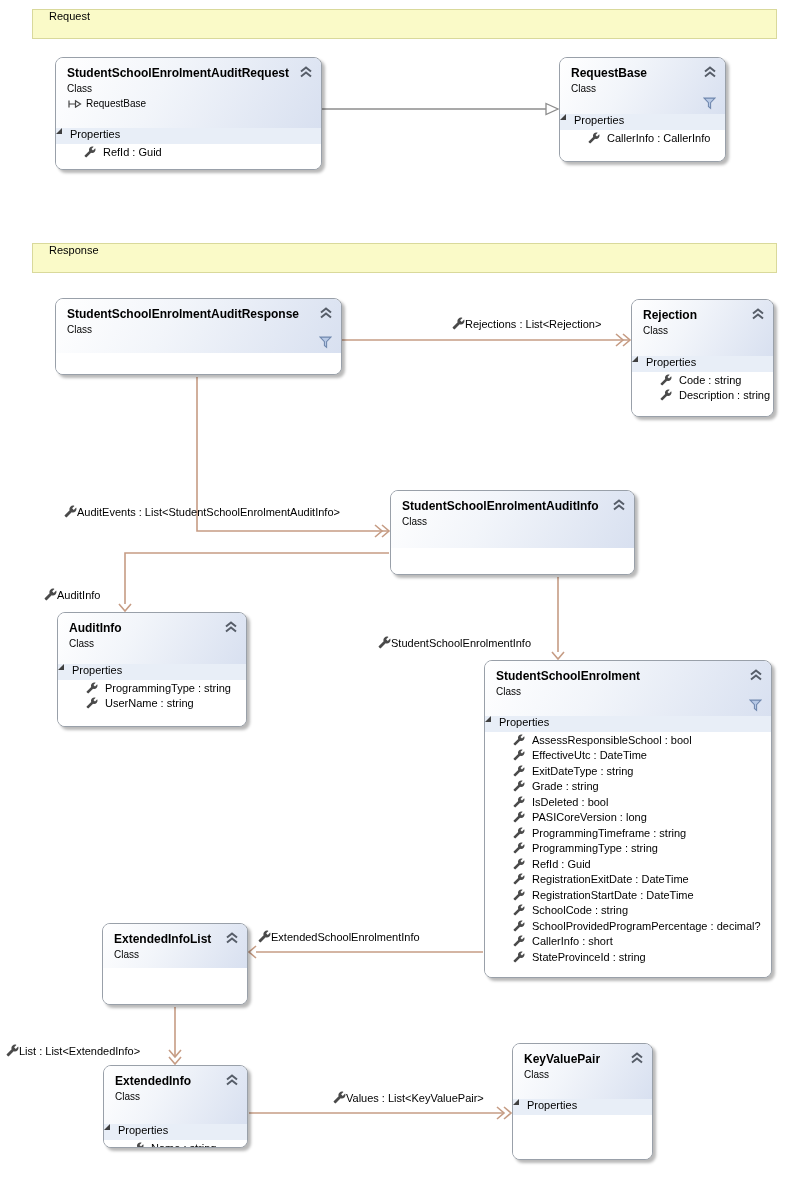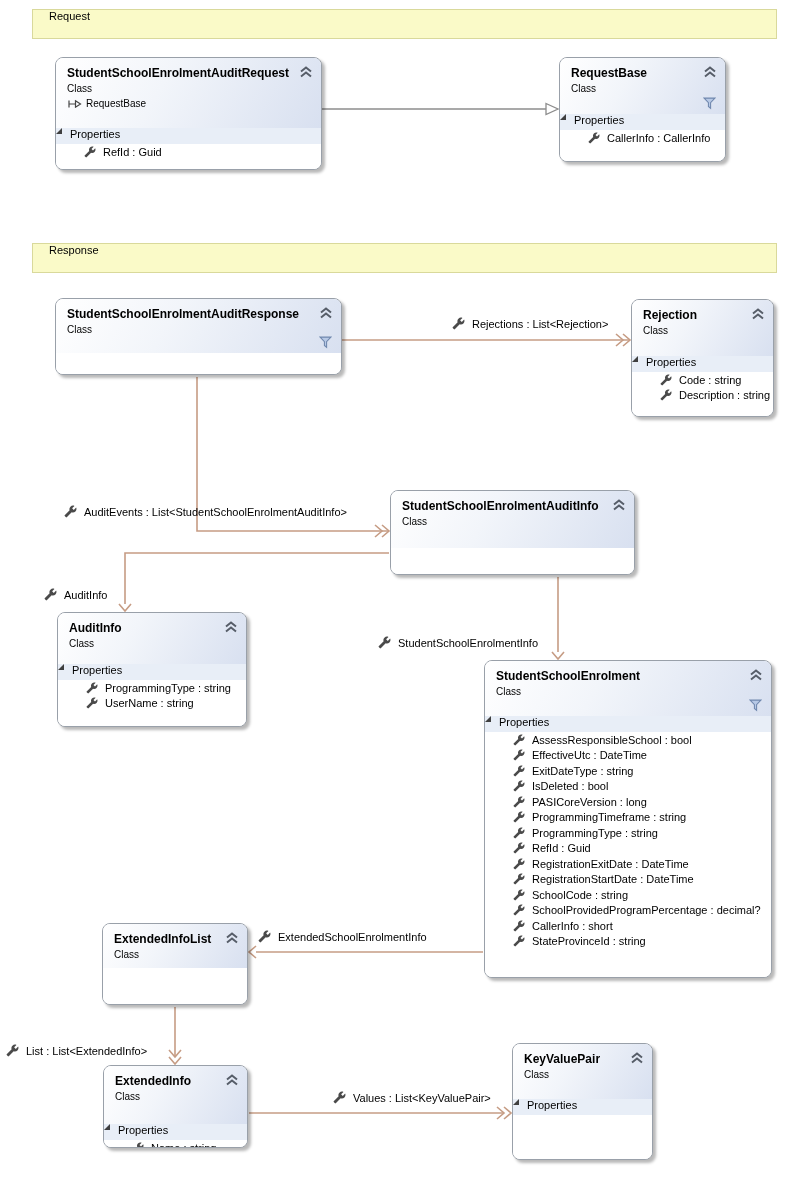--- a/index.html
+++ b/index.html
@@ -32,21 +32,21 @@
   .cb-band{flex:0 0 16px;display:flex;align-items:flex-start;gap:8px;padding-left:0;
            font-size:11px;background:#e8eef7;}
   .tri{width:0;height:0;border-left:6px solid transparent;border-bottom:6px solid #3f3f3f;}
   .cb-props{background:#fff;}
   .cb-prop{display:flex;align-items:center;gap:7px;padding-left:28px;height:15.5px;
            font-size:11px;white-space:nowrap;}
   .cb-body{flex:1;background:#fff;}
   .wr{width:12px;height:12px;flex:0 0 12px;}
 
   
-  .assoc-label{position:absolute;z-index:3;display:flex;align-items:center;gap:7px;
+  .assoc-label{position:absolute;z-index:3;display:flex;align-items:center;
                font-size:11px;white-space:nowrap;}
   .assoc-label .wr{width:13px;height:13px;flex:0 0 13px;}
 </style>
 </head>
 <body>
 
 <div class="canvas">
 
   <svg width="0" height="0" style="position:absolute" aria-hidden="true">
     <defs>
@@ -274,20 +274,26 @@
       <div class="cb-prop">
         <svg class="wr">
             <use href="#i-wrench"></use>
           </svg>
         <span>ExitDateType : string</span>
       </div>
       <div class="cb-prop">
         <svg class="wr">
             <use href="#i-wrench"></use>
           </svg>
+        <span>Grade : string</span>
+      </div>
+      <div class="cb-prop">
+        <svg class="wr">
+            <use href="#i-wrench"></use>
+          </svg>
         <span>IsDeleted : bool</span>
       </div>
       <div class="cb-prop">
         <svg class="wr">
             <use href="#i-wrench"></use>
           </svg>
         <span>PASICoreVersion : long</span>
       </div>
       <div class="cb-prop">
         <svg class="wr">

